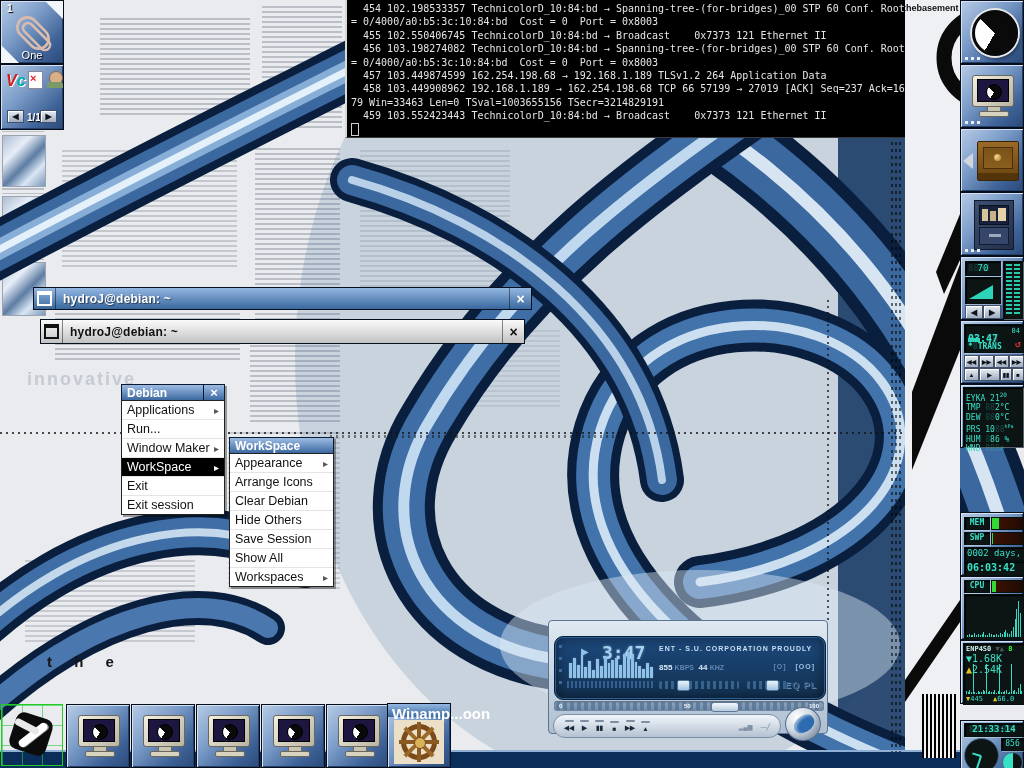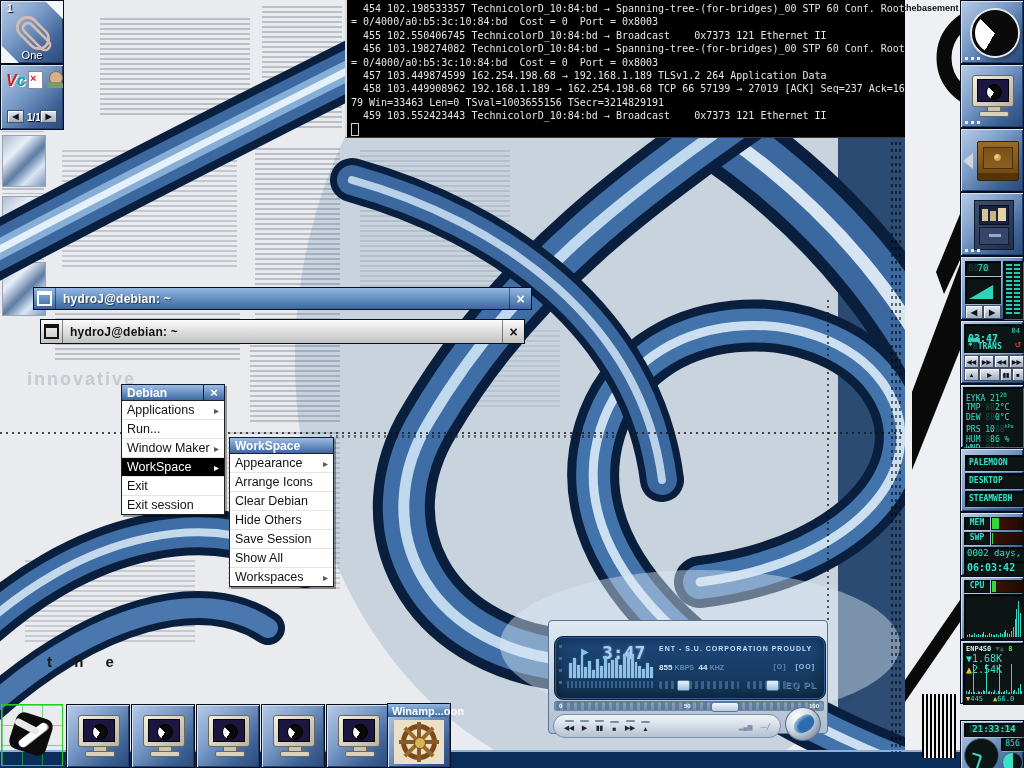--- a/index.html
+++ b/index.html
@@ -475,21 +475,21 @@
       <div class="monitor" style="left:11px;top:10px;">
         <div class="scr">
           <b></b>
         </div>
         <div class="stand"></div>
         <div class="base"></div>
       </div>
     </div>
 
   <div class="tile" style="left:387px;top:703px;height:65px;">
-    <div class="abs" style="left:0;top:0;right:0;height:13px;background:linear-gradient(180deg,#93b7e2,#39689e);color:#fff;font-size:11px;font-weight:bold;padding:1px 0 0 4px;box-sizing:border-box;">Winamp...oon</div>
+    <div class="abs" style="left:0;top:0;right:0;height:13px;background:linear-gradient(180deg,#93b7e2,#39689e);color:#fff;font-size:15px;font-weight:bold;padding:1px 0 0 4px;box-sizing:border-box;">Winamp...oon</div>
     <div class="abs" style="left:6px;top:16px;width:50px;height:44px;background:#ecdfc8;">
       <div class="abs" style="left:7px;top:4px;width:36px;height:36px;border-radius:50%;border:5px solid #7a4a1a;box-sizing:border-box;"></div>
       <div class="abs" style="left:23px;top:2px;width:4px;height:40px;background:#8a5a22;"></div>
       <div class="abs" style="left:5px;top:20px;width:40px;height:4px;background:#8a5a22;"></div>
       <div class="abs" style="left:23px;top:2px;width:4px;height:40px;background:#9a6a2a;transform:rotate(45deg);"></div>
       <div class="abs" style="left:23px;top:2px;width:4px;height:40px;background:#9a6a2a;transform:rotate(-45deg);"></div>
       <div class="abs" style="left:20px;top:17px;width:10px;height:10px;border-radius:50%;background:#d8b35a;border:1px solid #7a4a1a;"></div>
     </div>
   </div>
 
@@ -591,25 +591,20 @@
     <div class="lcdbox" style="left:2px;top:2px;width:60px;height:60px;font-size:8px;line-height:9.6px;padding:2px 2px;box-sizing:border-box;">
       <div><span>EYKA</span> <span>21</span><sup style="font-size:6px;">20</sup></div>
       <div><span>TMP</span> <span style="opacity:.25">88</span><span>2°C</span></div>
       <div><span>DEW</span> <span style="opacity:.25">88</span><span>0°C</span></div>
       <div><span>PRS</span> <span>10</span><span style="opacity:.25">88</span><sup style="font-size:5px;">hPa</sup></div>
       <div><span>HUM</span> <span style="opacity:.25">8</span><span>86 %</span></div>
       <div><span>WND</span> <span style="opacity:.25">888</span><span style="opacity:.4">⊘</span></div>
     </div>
   </div>
 
-  <div class="tile" style="left:960px;top:448px;">
-    <div class="lcdbox" style="left:4px;top:6px;width:56px;height:14px;font-size:8px;font-weight:bold;line-height:13px;padding-left:3px;"><span>PALEMOON</span></div>
-    <div class="lcdbox" style="left:4px;top:24px;width:56px;height:14px;font-size:8px;font-weight:bold;line-height:13px;padding-left:3px;"><span>DESKTOP</span></div>
-    <div class="lcdbox" style="left:4px;top:42px;width:56px;height:14px;font-size:8px;font-weight:bold;line-height:13px;padding-left:3px;"><span>STEAMWEBH</span></div>
-  </div>
 
   <div class="tile" style="left:960px;top:512px;">
     <div class="lcdbox" style="left:3px;top:4px;width:24px;height:11px;font-size:8px;font-weight:bold;line-height:10px;text-align:center;"><span>MEM</span></div>
     <div class="abs" style="left:30px;top:4px;width:31px;height:11px;background:linear-gradient(90deg,#33d833 0 22%,#3a1202 22%,#200a02 100%);border:1px solid #061010;"></div>
     <div class="lcdbox" style="left:3px;top:19px;width:24px;height:11px;font-size:8px;font-weight:bold;line-height:10px;text-align:center;"><span>SWP</span></div>
     <div class="abs" style="left:30px;top:19px;width:31px;height:11px;background:linear-gradient(90deg,#33d833 0 4%,#3a1202 4%,#200a02 100%);border:1px solid #061010;"></div>
     <div class="lcdbox" style="left:3px;top:34px;width:58px;height:12px;font-size:9px;line-height:11px;padding-left:2px;"><span>0002 days,</span></div>
     <div class="lcdbox" style="left:3px;top:48px;width:58px;height:13px;font-size:10px;font-weight:bold;line-height:12px;padding-left:2px;"><span>06:03:42</span></div>
   </div>
 

